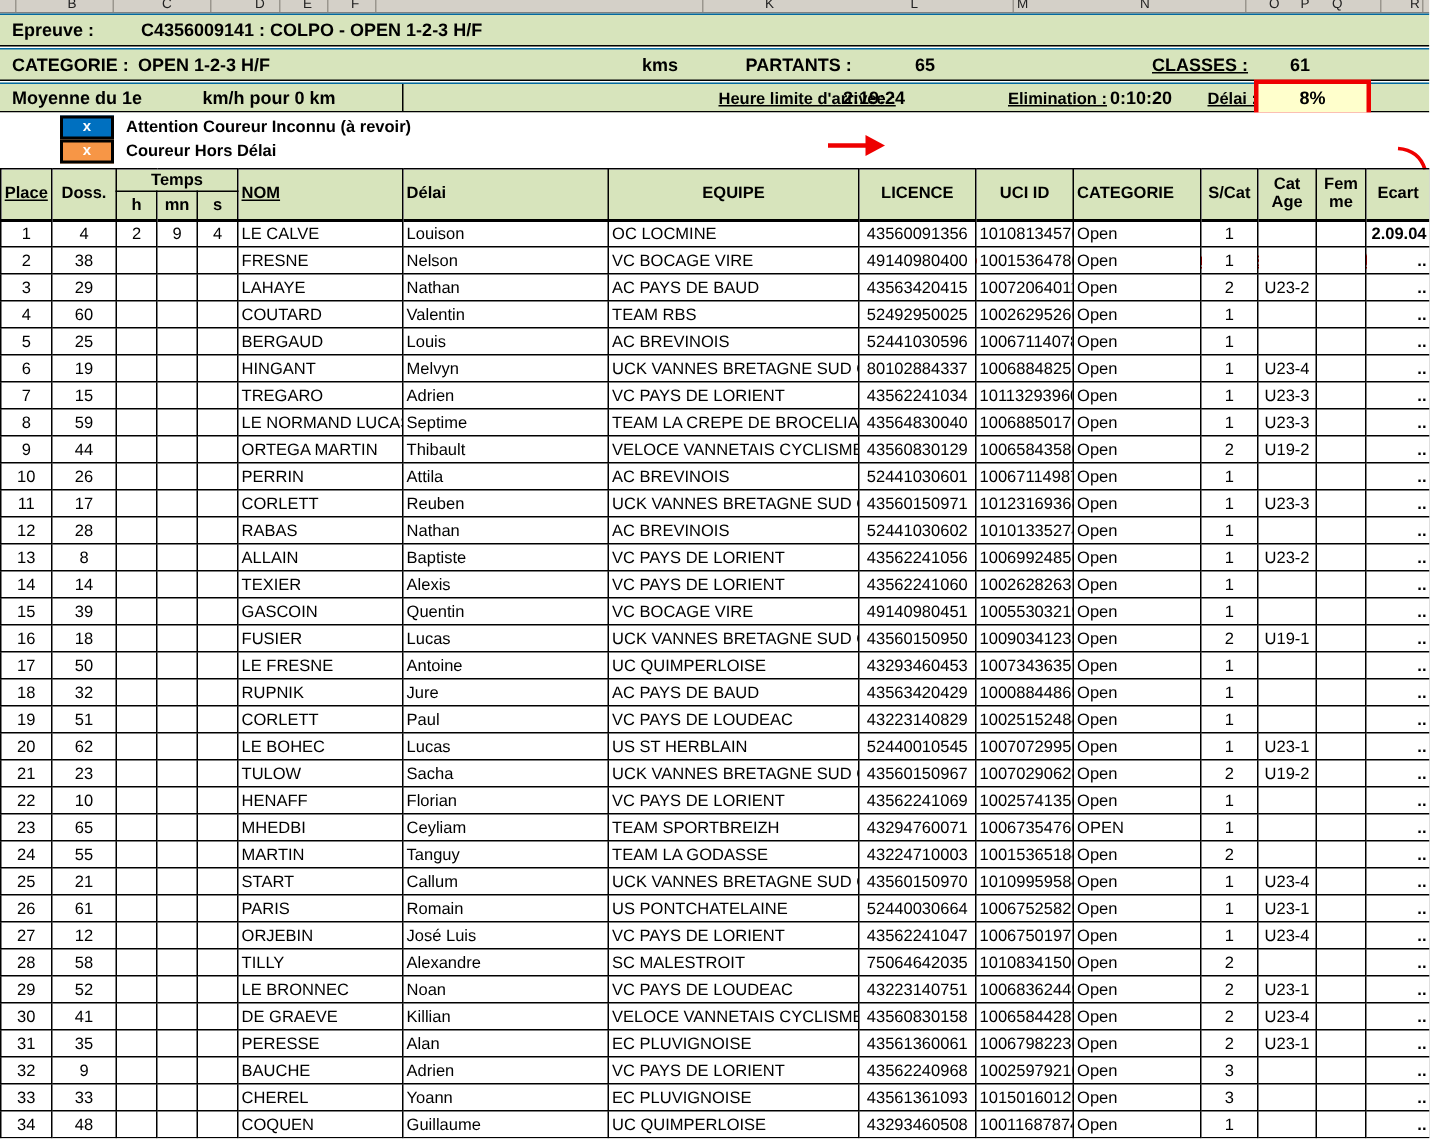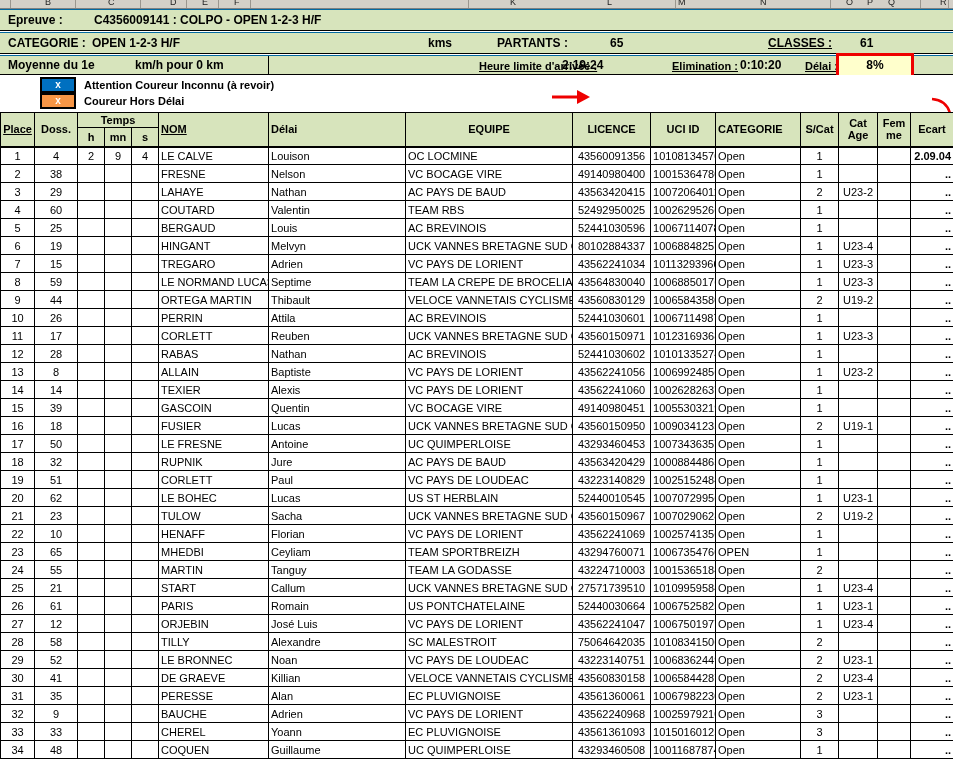--- a/index.html
+++ b/index.html
@@ -567,21 +567,21 @@
         </tr>
         <tr>
           <td class="c-yellow c-center">25</td>
           <td class="c-yellow c-center">21</td>
           <td class="c-yellow c-center"></td>
           <td class="c-yellow c-center"></td>
           <td class="c-yellow c-center"></td>
           <td class="c-left">START</td>
           <td class="c-left">Callum</td>
           <td class="c-left">UCK VANNES BRETAGNE SUD CYCLISM</td>
-          <td class="c-center">27571739510</td>
+          <td class="c-center">43560150970</td>
           <td class="c-center">10109959584</td>
           <td class="c-left">Open</td>
           <td class="c-center">1</td>
           <td class="c-center">U23-4</td>
           <td class="c-center"></td>
           <td class="c-ecart c-center">..</td>
         </tr>
         <tr>
           <td class="c-yellow c-center">26</td>
           <td class="c-yellow c-center">61</td>

